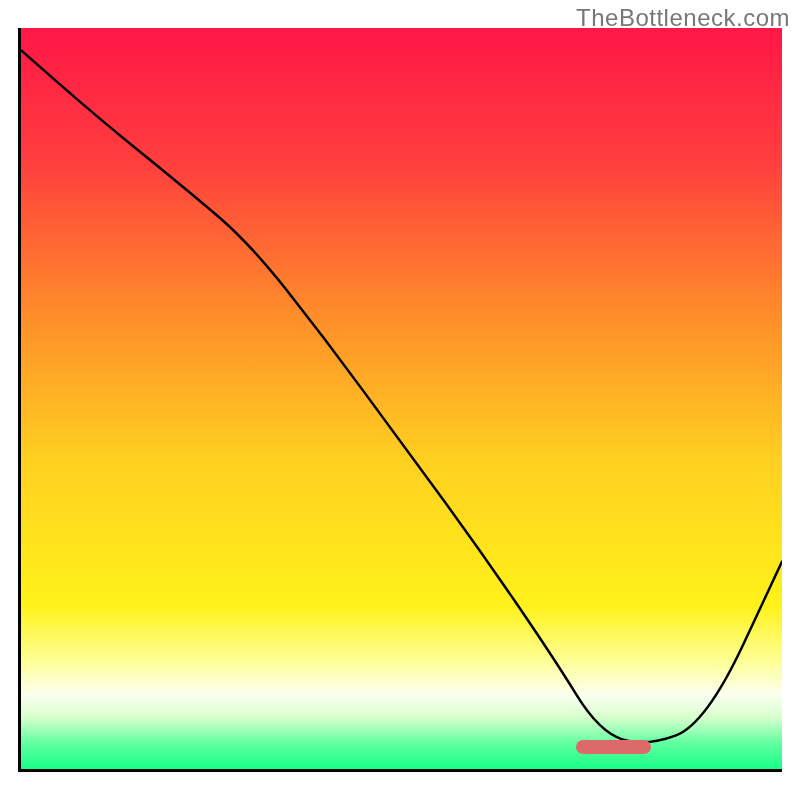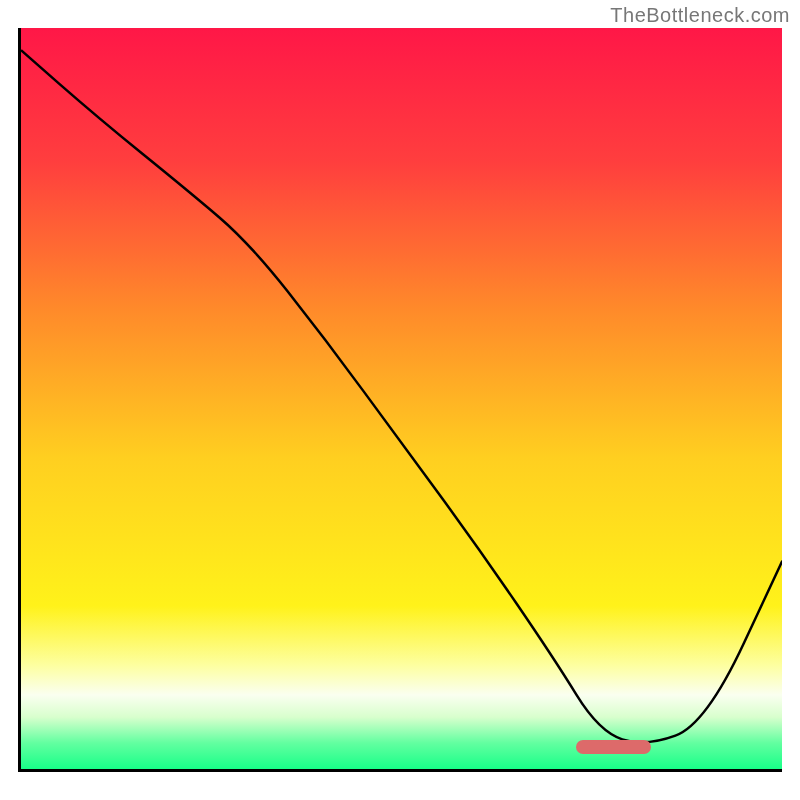--- a/index.html
+++ b/index.html
@@ -13,21 +13,21 @@
   .chart-wrap {
     position: relative;
     width: 800px;
     height: 800px;
   }
   .watermark {
     position: absolute;
     top: 4px;
     right: 10px;
     font-family: Arial, Helvetica, sans-serif;
-    font-size: 20px;
+    font-size: 24px;
     color: #777;
     letter-spacing: 0.5px;
     user-select: none;
   }
   .plot-area {
     position: absolute;
     left: 18px;
     top: 28px;
     width: 764px;
     height: 744px;

